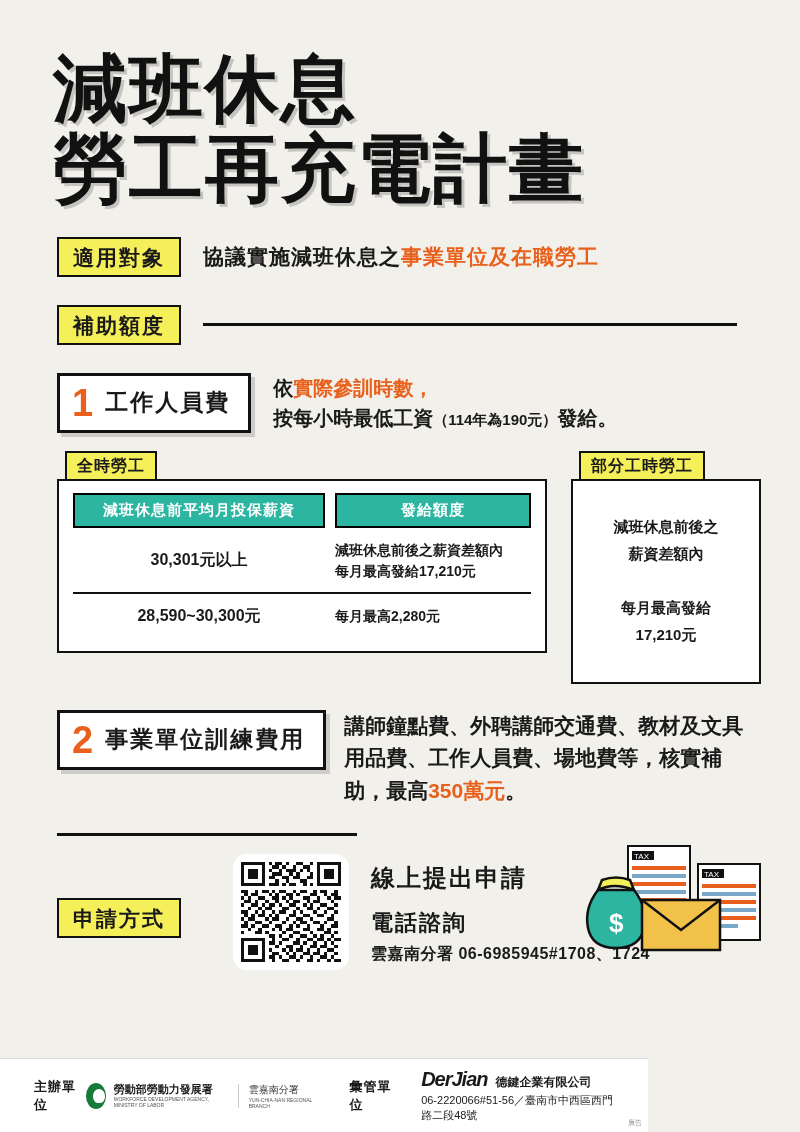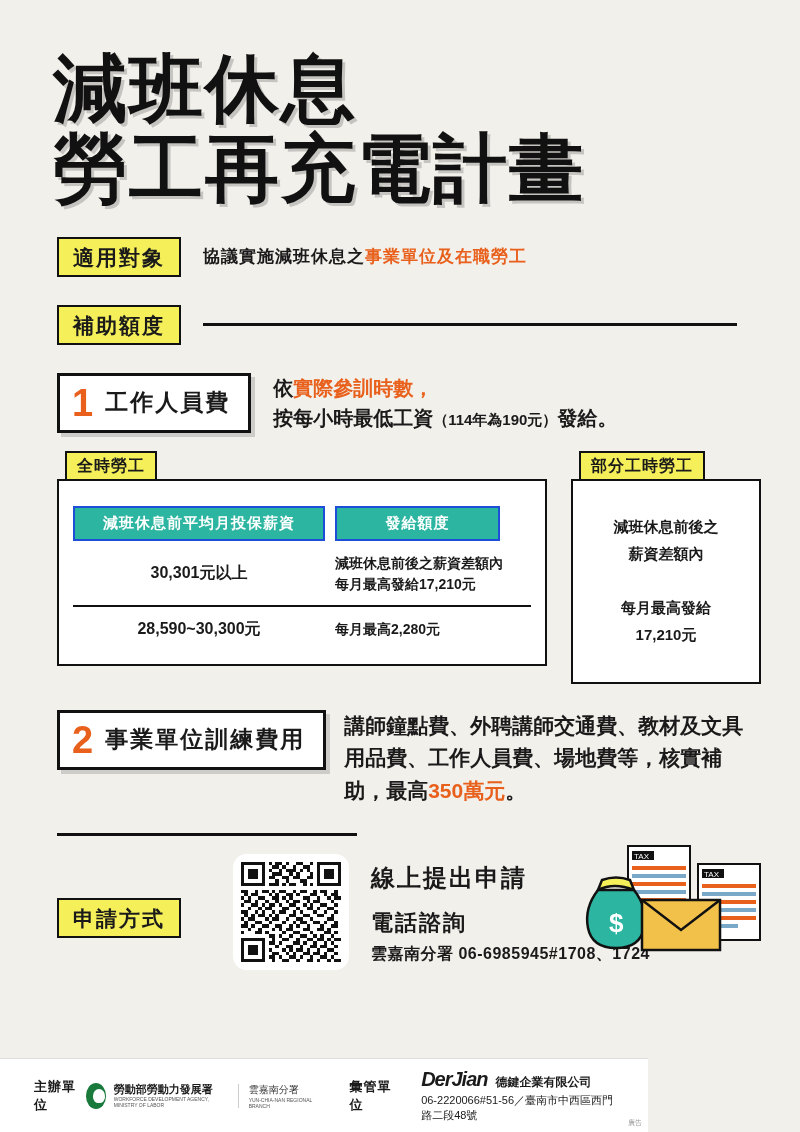--- a/index.html
+++ b/index.html
@@ -36,21 +36,21 @@
     padding:7px 14px 6px 14px;
     letter-spacing:2px;
     line-height:1.1;
   }
 
   .row-applicable {
     display:flex; align-items:center;
     margin:32px 0 0 42px;
   }
   .applicable-text {
-    font-size:17px; font-weight:bold; margin-left:22px; letter-spacing:1px;text-align:center;
+    font-size:21px; font-weight:bold; margin-left:22px; letter-spacing:1px;text-align:center;
   }
   .hl-orange { color:#e8601c; }
 
   .row-amount {
     display:flex; align-items:center;
     margin:28px 0 0 42px;
   }
   .hrule {
     height:3px; background:#111; flex:1; margin-left:22px; margin-right:48px;
   }
@@ -81,24 +81,24 @@
     letter-spacing:1px; position:relative; z-index:3; margin-left:8px;
   }
   .tbl-box {
     border:2.5px solid #111; background:#fff; margin-top:-2px;
     padding:12px 14px 14px 14px;
   }
   .full-table { width:490px; }
   .head-row { display:flex; gap:10px; }
   .head-cell {
     background:#2cb5a0; color:#fff; font-weight:bold; font-size:15px;
-    border:2px solid #1d4ed8; padding:6px 4px; text-align:center; letter-spacing:1px;margin-top:13px;
+    border:2px solid #000000; padding:6px 4px; text-align:center; letter-spacing:1px;
   }
   .hc1 { width:252px; }
-  .hc2 { width:165px; }
+  .hc2 { width:196px; }
   .body-row { display:flex; gap:10px; align-items:center; padding:12px 0 10px 0; }
   .bc1 { width:252px; text-align:center; font-size:16px; font-weight:bold; }
   .bc2 { width:196px; font-size:14px; font-weight:bold; line-height:1.5; }
   .divider { height:2px; background:#111; }
   .part-table { width:190px; margin-left:24px; }
   .part-box { padding:20px 10px; text-align:center; font-size:15px; font-weight:bold; line-height:1.8; }
 
   
   .sec2 { margin:26px 0 0 42px; display:flex; align-items:flex-start; }
   .sec2-text { margin-left:18px; font-size:21px; font-weight:bold; line-height:1.55; width:400px; }

